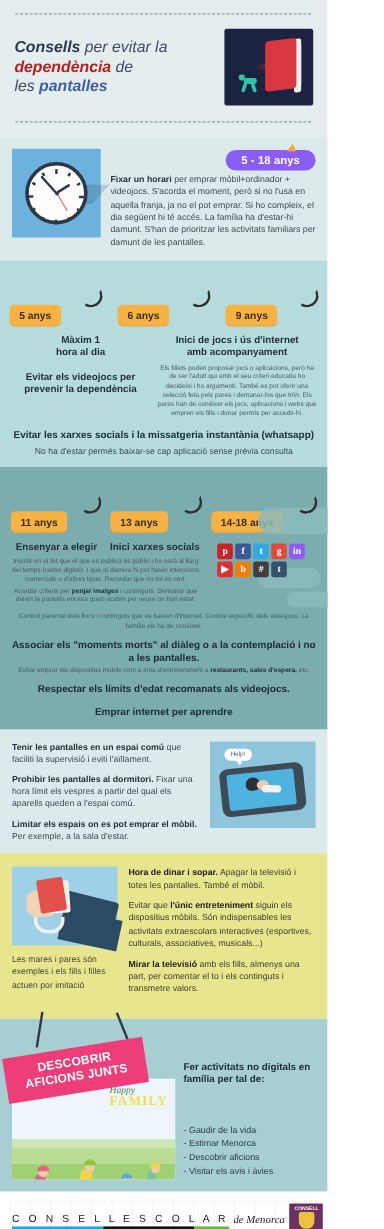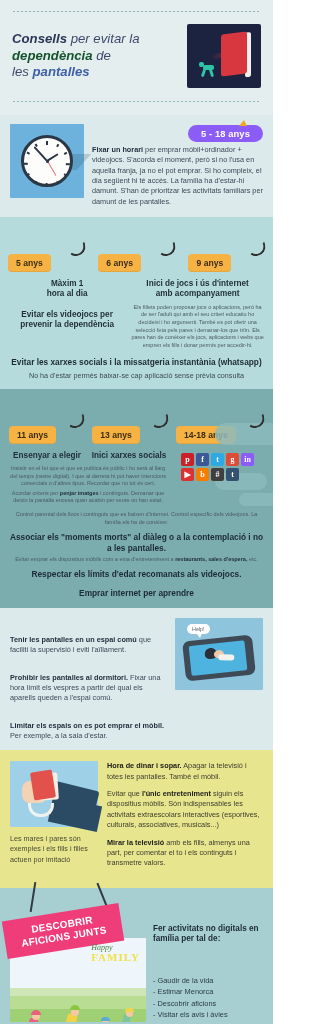--- a/index.html
+++ b/index.html
@@ -26,21 +26,21 @@
     height: 3px; width: 100%;
     background-image: radial-gradient(circle, #8fb8bb 0.9px, transparent 1.1px);
     background-size: 4px 3px;
     background-repeat: repeat-x;
   }
 
   
   .hdr-row { display: flex; align-items: center; gap: 6px; padding: 11px 0 12px; font-style: italic; }
   .hdr-title { flex: 1; font-size: 13.2px; line-height: 1.28; color: #3f4a6b; font-weight: 400; }
   .hdr-title .b1 { font-weight: bold; color: #2b3556; }
-  .hdr-title .b2 { font-weight: bold; color: #14532d; }
+  .hdr-title .b2 { font-weight: bold; color: #b91c1c; }
   .hdr-title .b3 { font-weight: bold; color: #3f5ea8; }
   .hdr-art {
     width: 74px; height: 64px; flex: 0 0 74px;
     background: #1c2340; border-radius: 2px; position: relative; overflow: hidden;
   }
   .hdr-art .tablet {
     position: absolute; right: 14px; top: 9px; width: 26px; height: 42px;
     background: #d8373f; border-radius: 3px;
     box-shadow: 5px 0 0 -1px #f1f1ef;
     transform: skewY(-7deg);
@@ -167,21 +167,21 @@
   .sleeper .face { position: absolute; left: 9px; top: 5px; width: 10px; height: 8px; background: #f0c9a8; border-radius: 50%; }
   .sleeper .arm { position: absolute; left: 13px; top: 10px; width: 16px; height: 6px; background: #f5f2ee; border-radius: 4px; transform: rotate(7deg); }
   .bubble {
     position: absolute; left: 12px; top: 6px; background: #fff; border-radius: 7px;
     padding: 2px 5px; font-size: 5.4px; color: #5a6670; z-index: 3;
   }
   .bubble::after {
     content: ""; position: absolute; left: 9px; bottom: -4px;
     border-left: 4px solid transparent; border-right: 2px solid transparent; border-top: 5px solid #fff;
   }
-  .p-blk { margin-bottom: 6px; margin-top: 17px; }
+  .p-blk { margin-bottom: 6px; }
   .p-blk:last-child { margin-bottom: 0; }
 
   
   .yel-row { display: flex; gap: 9px; align-items: flex-start; }
   .yel-left { flex: 0 0 88px; }
   .yel-art { width: 88px; height: 66px; background: #9ed0e8; position: relative; border-radius: 1px; }
   .yel-art .book { position: absolute; left: 22px; top: 10px; width: 22px; height: 28px; background: #e2514b; border-radius: 2px; transform: rotate(-9deg); }
   .yel-art .book2 { position: absolute; left: 28px; top: 12px; width: 20px; height: 27px; background: #f5efe4; border-radius: 2px; transform: rotate(-4deg); }
   .yel-art .hand-p { position: absolute; left: 12px; top: 20px; width: 24px; height: 22px; background: #f3d3b4; border-radius: 8px 4px 6px 8px; }
   .yel-art .sleeve { position: absolute; left: 34px; top: 24px; width: 54px; height: 19px; background: #2b4a63; transform: rotate(14deg); border-radius: 3px; }

